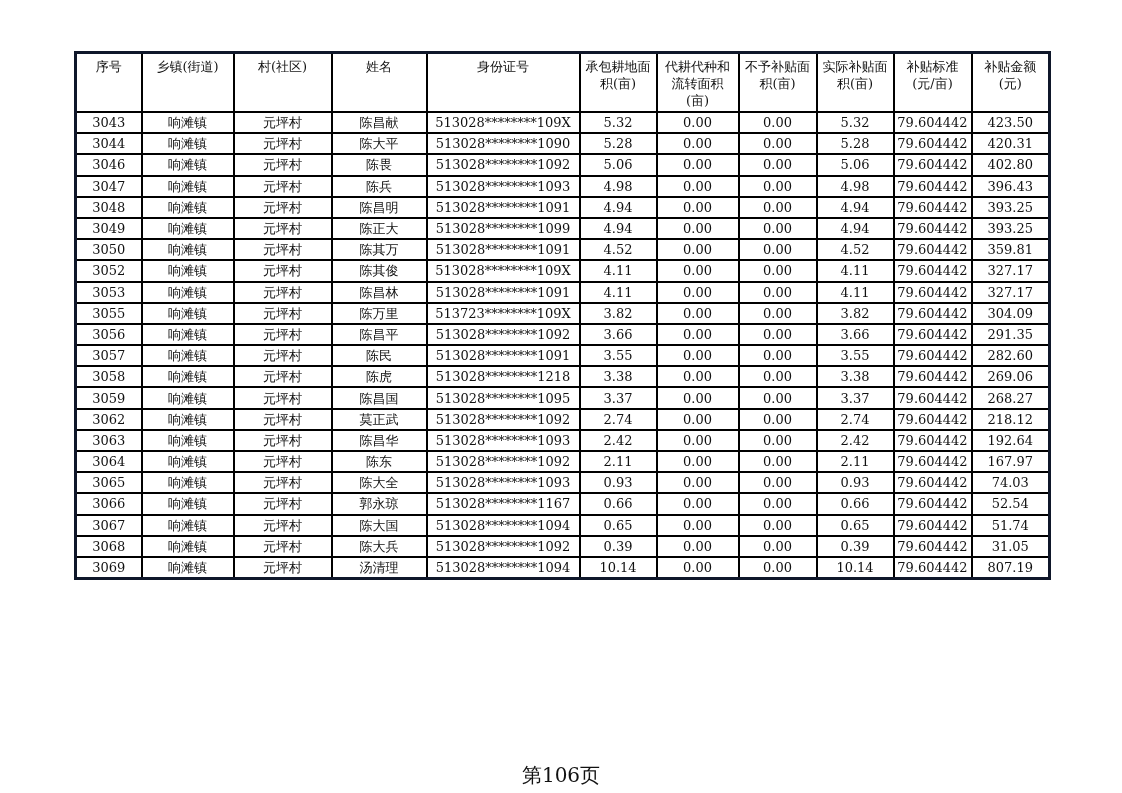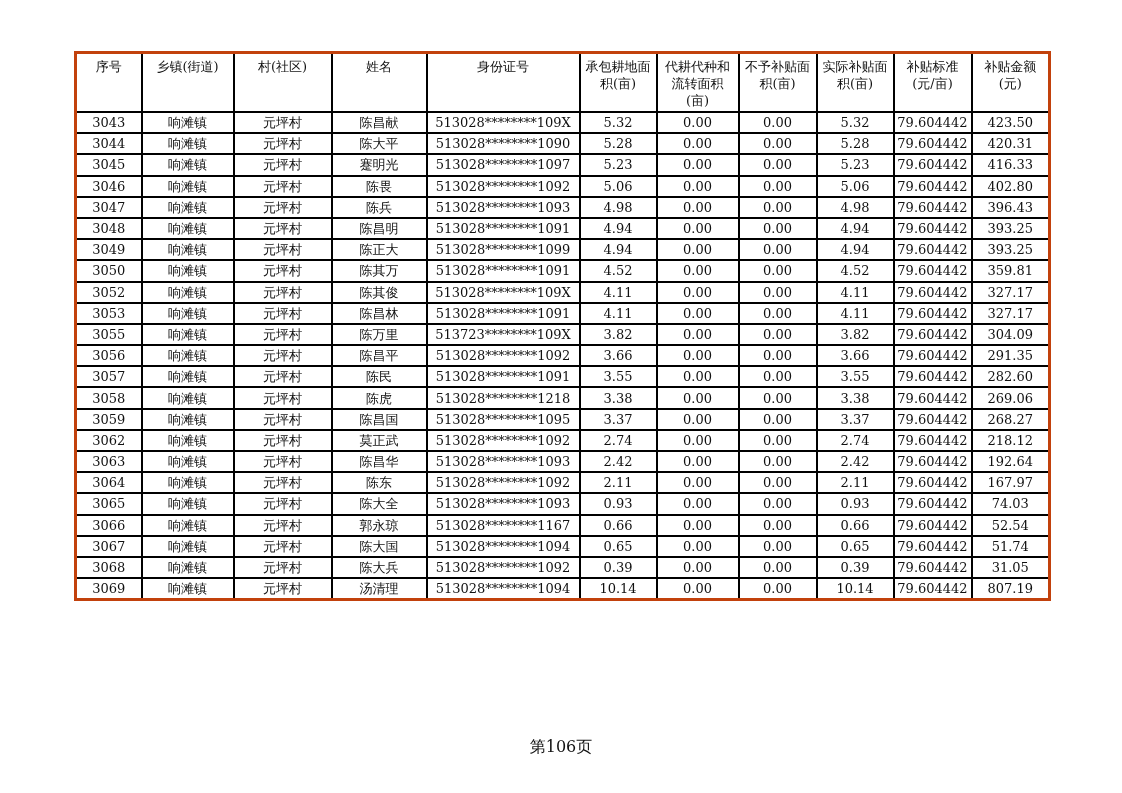--- a/index.html
+++ b/index.html
@@ -20,21 +20,21 @@
     inset: 0;
     background: #ffffff;
   }
   table.subsidy {
     position: absolute;
     left: 74px;
     top: 51px;
     width: 974px;
     border-collapse: collapse;
     table-layout: fixed;
-    border: 3px solid #c2410c;
+    border: 3px solid #0f172a;
   }
   table.subsidy th,
   table.subsidy td {
     border: 2px solid #000000;
     text-align: center;
     padding: 0;
     overflow: hidden;
   }
   table.subsidy th {
     height: 52px;
@@ -47,25 +47,25 @@
   }
   table.subsidy td {
     height: 19.2px;
     vertical-align: middle;
     font-size: 13px;
     line-height: 1;
     white-space: nowrap;
   }
   .footer {
     position: absolute;
-    top: 737px;
+    top: 762px;
     left: 0;
     width: 100%;
     text-align: center;
-    font-size: 16px;
+    font-size: 20px;
     color: #111111;
   }
 </style>
 </head>
 <body>
 
 <div class="page">
 
   <table class="subsidy">
     <colgroup>
@@ -124,33 +124,20 @@
           <td>陈大平</td>
           <td>513028********1090</td>
           <td>5.28</td>
           <td>0.00</td>
           <td>0.00</td>
           <td>5.28</td>
           <td>79.604442</td>
           <td>420.31</td>
         </tr>
         <tr>
-          <td>3045</td>
-          <td>响滩镇</td>
-          <td>元坪村</td>
-          <td>蹇明光</td>
-          <td>513028********1097</td>
-          <td>5.23</td>
-          <td>0.00</td>
-          <td>0.00</td>
-          <td>5.23</td>
-          <td>79.604442</td>
-          <td>416.33</td>
-        </tr>
-        <tr>
           <td>3046</td>
           <td>响滩镇</td>
           <td>元坪村</td>
           <td>陈畏</td>
           <td>513028********1092</td>
           <td>5.06</td>
           <td>0.00</td>
           <td>0.00</td>
           <td>5.06</td>
           <td>79.604442</td>

